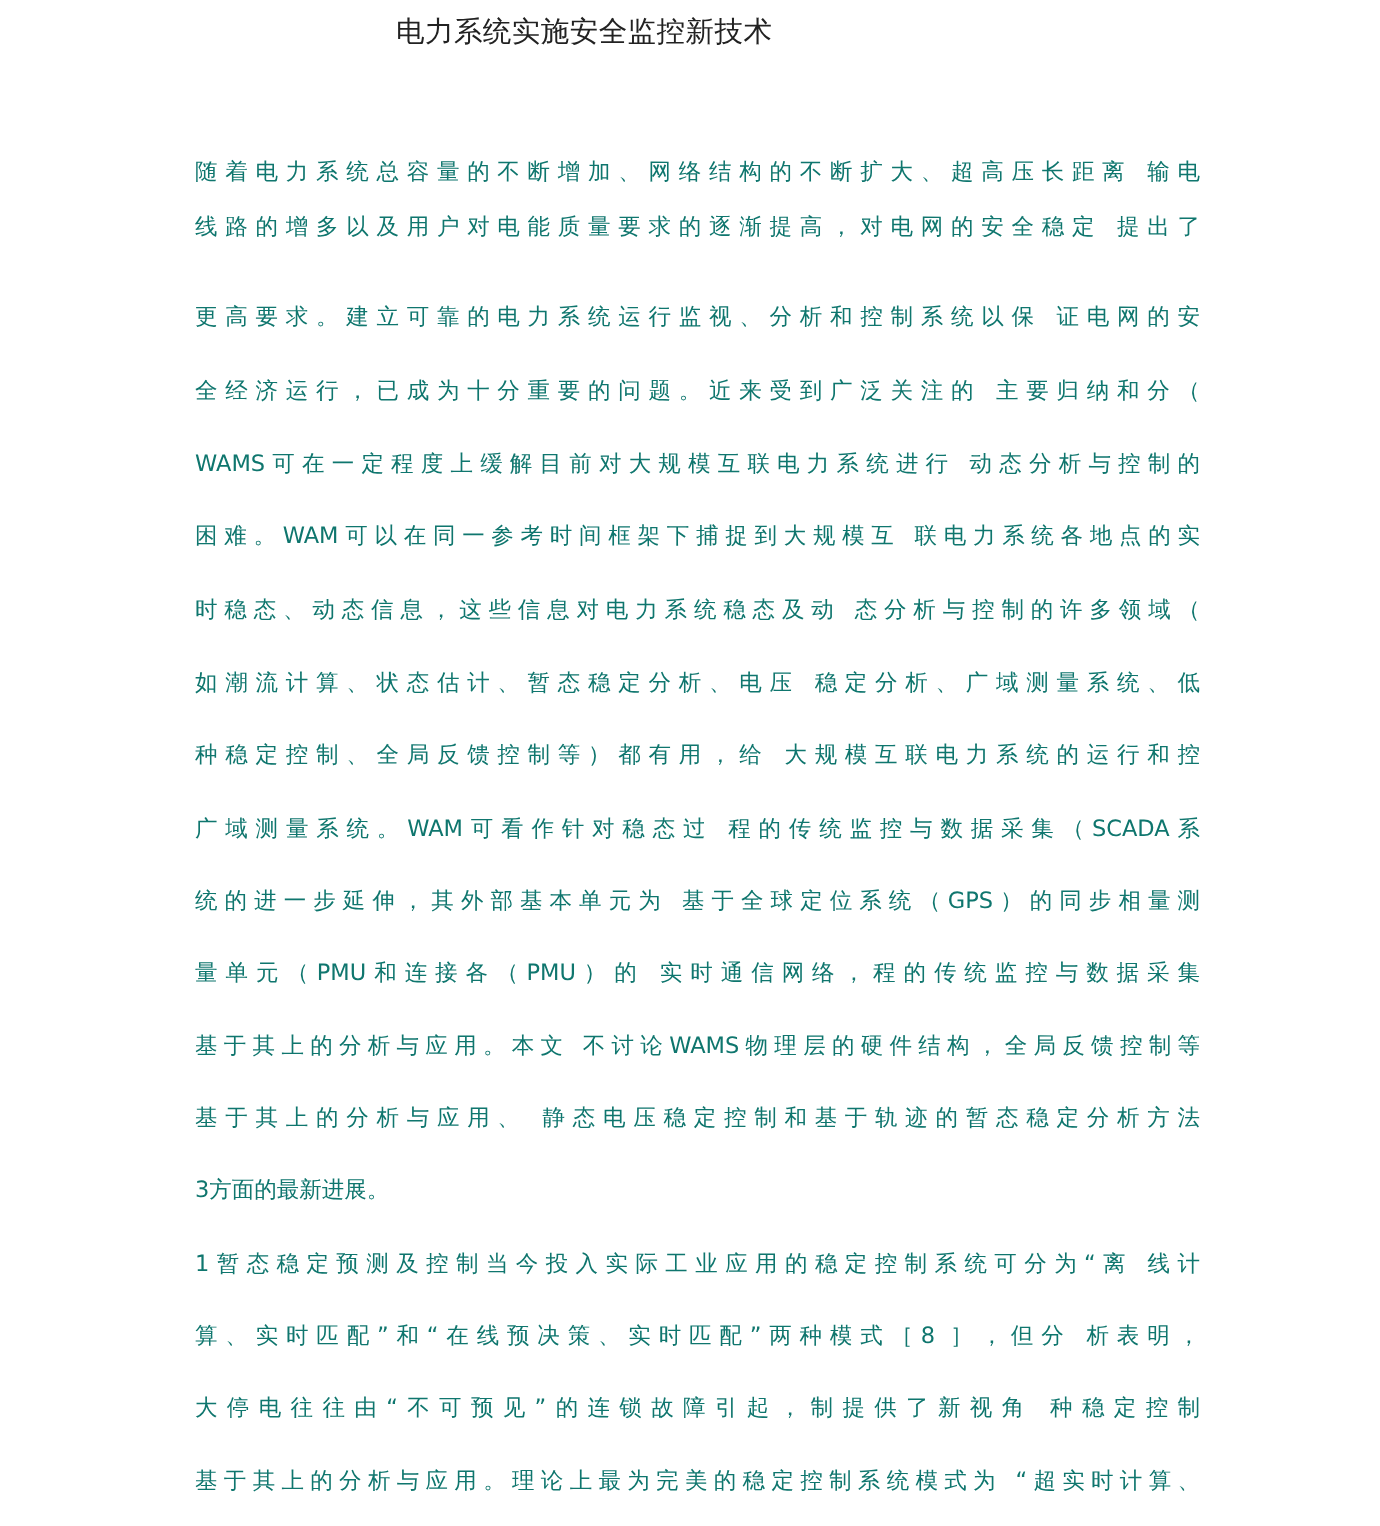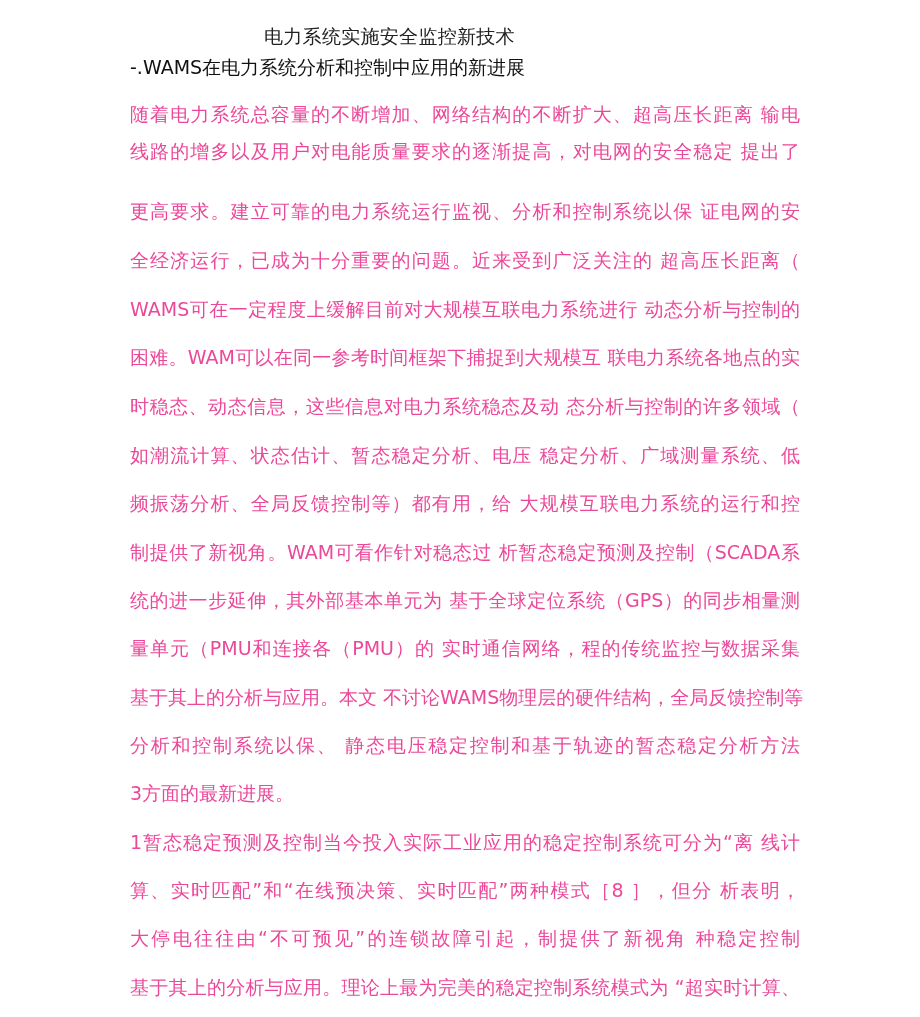--- a/index.html
+++ b/index.html
@@ -23,70 +23,68 @@
     .title {
       position: absolute;
       left: 264px;
       top: 8px;
       font-family: "DejaVu Serif", "Liberation Serif", serif;
       font-size: 19px;
       line-height: 26px;
       color: #222;
       white-space: nowrap;
       letter-spacing: 0.3px;
-      margin-top: 15px;
     }
     .heading {
       position: absolute;
       left: 130px;
       top: 54px;
       font-family: "DejaVu Sans", "Liberation Sans", sans-serif;
       font-size: 19px;
       line-height: 26px;
       white-space: nowrap;
       color: #111;
     }
     .line {
       position: absolute;
       left: 130px;
       width: 670px;
       font-family: "DejaVu Sans", "Liberation Sans", sans-serif;
-      font-size: 19px;
+      font-size: 15px;
       line-height: 26px;
       white-space: nowrap;
       text-align: justify;
       text-align-last: justify;
-      color: #ec4899;
+      color: #0f766e;
     }
     .line.last {
       text-align-last: left;
     }
   </style>
 </head>
 <body>
 
 <div class="page">
   <div class="title">电力系统实施安全监控新技术</div>
-  <div class="heading">-.WAMS在电力系统分析和控制中应用的新进展</div>
 
   <div>
     <div class="line" style="top:101px">随着电力系统总容量的不断增加、网络结构的不断扩大、超高压长距离  输电</div>
     <div class="line" style="top:138px">线路的增多以及用户对电能质量要求的逐渐提高，对电网的安全稳定  提出了</div>
     <div class="line" style="top:198px">更高要求。建立可靠的电力系统运行监视、分析和控制系统以保  证电网的安</div>
-    <div class="line" style="top:247px">全经济运行，已成为十分重要的问题。近来受到广泛关注的  超高压长距离（</div>
+    <div class="line" style="top:247px">全经济运行，已成为十分重要的问题。近来受到广泛关注的  主要归纳和分（</div>
     <div class="line" style="top:296px">WAMS可在一定程度上缓解目前对大规模互联电力系统进行  动态分析与控制的</div>
     <div class="line" style="top:344px">困难。WAM可以在同一参考时间框架下捕捉到大规模互  联电力系统各地点的实</div>
     <div class="line" style="top:393px">时稳态、动态信息，这些信息对电力系统稳态及动  态分析与控制的许多领域（</div>
     <div class="line" style="top:442px">如潮流计算、状态估计、暂态稳定分析、电压  稳定分析、广域测量系统、低</div>
-    <div class="line" style="top:490px">频振荡分析、全局反馈控制等）都有用，给  大规模互联电力系统的运行和控</div>
-    <div class="line" style="top:539px">制提供了新视角。WAM可看作针对稳态过  析暂态稳定预测及控制（SCADA系</div>
+    <div class="line" style="top:490px">种稳定控制、全局反馈控制等）都有用，给  大规模互联电力系统的运行和控</div>
+    <div class="line" style="top:539px">广域测量系统。WAM可看作针对稳态过  程的传统监控与数据采集（SCADA系</div>
     <div class="line" style="top:587px">统的进一步延伸，其外部基本单元为  基于全球定位系统（GPS）的同步相量测</div>
     <div class="line" style="top:635px">量单元（PMU和连接各（PMU）的  实时通信网络，程的传统监控与数据采集</div>
     <div class="line" style="top:684px">基于其上的分析与应用。本文  不讨论WAMS物理层的硬件结构，全局反馈控制等</div>
-    <div class="line" style="top:732px">分析和控制系统以保、  静态电压稳定控制和基于轨迹的暂态稳定分析方法</div>
+    <div class="line" style="top:732px">基于其上的分析与应用、  静态电压稳定控制和基于轨迹的暂态稳定分析方法</div>
     <div class="line last" style="top:780px">3方面的最新进展。</div>
   </div>
 
   <div>
     <div class="line" style="top:829px">1暂态稳定预测及控制当今投入实际工业应用的稳定控制系统可分为“离  线计</div>
     <div class="line" style="top:877px">算、实时匹配”和“在线预决策、实时匹配”两种模式［8 ］，但分  析表明，</div>
     <div class="line" style="top:925px">大停电往往由“不可预见”的连锁故障引起，制提供了新视角  种稳定控制</div>
     <div class="line" style="top:974px">基于其上的分析与应用。理论上最为完美的稳定控制系统模式为  “超实时计算、</div>
   </div>
 </div>

